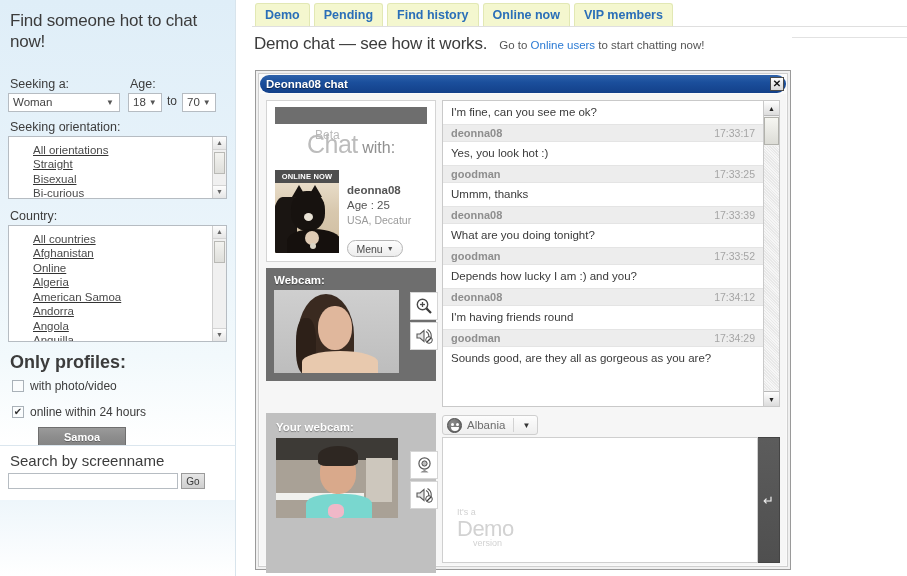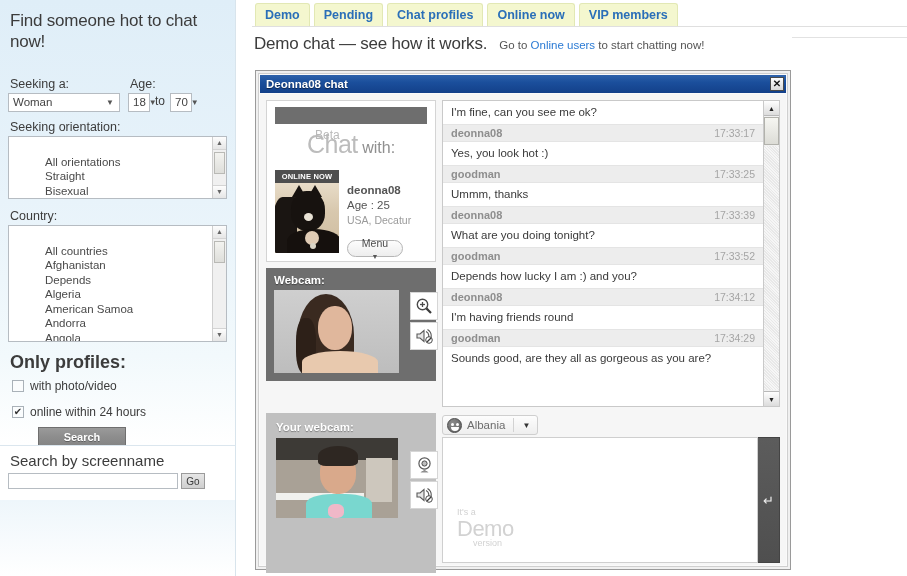--- a/index.html
+++ b/index.html
@@ -29,28 +29,28 @@
   }
   .field-label { font-size: 12.5px; color:#3c3c3c; margin: 0 0 2px 2px; display:block; }
   .row-inline { display:flex; align-items:flex-end; gap: 8px; margin-bottom: 8px; }
   .sel {
     border: 1px solid #b6bcc2; background:#fff; height:19px;
     font-size: 11.5px; color:#444; display:flex; align-items:center;
     padding: 0 2px 0 4px; position:relative;
   }
   .sel .caret { margin-left:auto; font-size:8px; color:#555; padding:0 3px; }
   .sel-seeking { width: 112px; }
-  .sel-age { width: 22px; }
+  .sel-age { width: 34px; }
   .to-text { font-size: 12px; color:#3c3c3c; padding-bottom:2px; }
 
   .listbox {
     border: 1px solid #b6bcc2; background:#fff; position:relative;
     overflow:hidden; margin-bottom: 10px;
   }
-  .listbox ul { list-style:none; margin:16px; padding:2px 0 0 16px; }
+  .listbox ul { list-style:none; margin:4px; padding:2px 0 0 16px;text-decoration:underline; }
   .listbox li {
     font-size: 11.5px; color:#4a4a4a; padding: 0 4px; line-height: 14.5px;
     white-space: nowrap;
   }
   .lb-orient { height: 63px; }
   .lb-country { height: 117px; }
   .lb-scroll {
     position:absolute; right:0; top:0; width:14px; height:100%;
     background: #f0f0f0; border-left:1px solid #cfcfcf;
   }
@@ -132,21 +132,21 @@
   #chatwin {
     position:absolute; left:3px; top:70px; width:536px; height:500px;
     border:1px solid #9a9a9a;
     background:#f0f0f0;
     padding:2px;
   }
   #chatwin-inner { border:1px solid #cfcfcf; background:#fafafa; width:100%; height:100%; position:relative; }
   #titlebar {
     height:18px; margin:1px;
     background: linear-gradient(to bottom, #2f63ab 0%, #1b4f9c 40%, #13408a 100%);
-    display:flex; align-items:center; padding: 0 2px 0 6px;
+    display:flex; align-items:center; padding: 0 2px 0 6px; border-radius: 9px;
   }
   #titlebar .tb-text { color:#fff; font-size:11.5px; font-weight:bold; text-shadow:0 1px 1px rgba(0,0,0,.5); }
   #close-btn {
     margin-left:auto; width:14px; height:14px;
     background: linear-gradient(to bottom,#fdfdfd,#d8d8d8);
     border:1px solid #4a4a4a; color:#111; font-size:10px; font-weight:bold;
     display:flex; align-items:center; justify-content:center; line-height:1;
   }
 
   #chat-body { position:absolute; left:1px; right:1px; top:20px; bottom:1px; background:#f6f6f6; padding:6px; }
@@ -192,21 +192,21 @@
 
   #profile-meta { padding-top:14px; }
   #profile-meta .pname { font-size:11.5px; font-weight:bold; color:#555; }
   #profile-meta .page { font-size:11.5px; color:#555; margin-top:3px; }
   #profile-meta .ploc { font-size:10.5px; color:#9a9a9a; margin-top:3px; }
   #menu-btn {
     margin-top:14px; width:56px; height:17px; border-radius:9px;
     background: linear-gradient(to bottom,#fdfdfd,#ededed);
     border:1px solid #b5b5b5;
     display:flex; align-items:center; justify-content:center; gap:4px;
-    font-size:10.5px; color:#4a4a4a;flex-direction:column;
+    font-size:10.5px; color:#4a4a4a;
   }
   #menu-btn .caret { font-size:7px; color:#555; }
 
   
   #webcam-panel {
     margin-top:6px; background:#6e6e6e; padding:6px 8px 8px 8px; position:relative;
   }
   #webcam-panel .wc-title { color:#fff; font-size:11.5px; font-weight:bold; margin-bottom:4px; text-shadow:0 1px 1px rgba(0,0,0,.4); }
   .wc-view { width:125px; height:83px; position:relative; overflow:hidden;
     background: linear-gradient(to bottom,#cfcfcf,#bdbdbd); }
@@ -354,21 +354,21 @@
         <div class="lb-thumb" style="top:15px;"></div>
         <div class="lb-arrow down">▼</div>
       </div>
     </div>
 
     <span class="field-label">Country:</span>
     <div class="listbox lb-country">
       <ul>
         <li>All countries</li>
         <li>Afghanistan</li>
-        <li>Depends</li>
+        <li>Online</li>
         <li>Algeria</li>
         <li>American Samoa</li>
         <li>Andorra</li>
         <li>Angola</li>
         <li>Anguilla</li>
 
       </ul>
       <div class="lb-scroll">
         <div class="lb-arrow">▲</div>
         <div class="lb-thumb" style="top:15px;"></div>
@@ -379,38 +379,38 @@
     <div class="sec-title">Only profiles:</div>
     <div class="chk-row">
       <span class="chk"></span>
       <span class="lbl">with photo/video</span>
     </div>
     <div class="chk-row" style="margin-top:12px;">
       <span class="chk">✔</span>
       <span class="lbl">online within 24 hours</span>
     </div>
 
-    <div class="btn-search">Search</div>
+    <div class="btn-search">Samoa</div>
   </div>
 
   <div id="screenname-box">
     <h2>Search by screenname</h2>
     <div class="sn-row">
       <input class="sn-input" type="text" value="" style="">
       <div class="btn-go">Go</div>
     </div>
   </div>
   <div id="sidebar-footer"></div>
 
   <div id="main">
 
     <div id="tabs">
       <div class="tab">Demo</div>
       <div class="tab">Pending</div>
-      <div class="tab">Chat profiles</div>
+      <div class="tab">Find history</div>
       <div class="tab">Online now</div>
       <div class="tab">VIP members</div>
     </div>
     <div id="tabs-underline"></div>
     <div id="main-divider"></div>
 
     <div id="page-head">
       <span class="title">Demo chat — see how it works.</span>
       <span class="sub">
         <span>Go to </span><a href="#">Online users</a><span> to start chatting now!</span>

